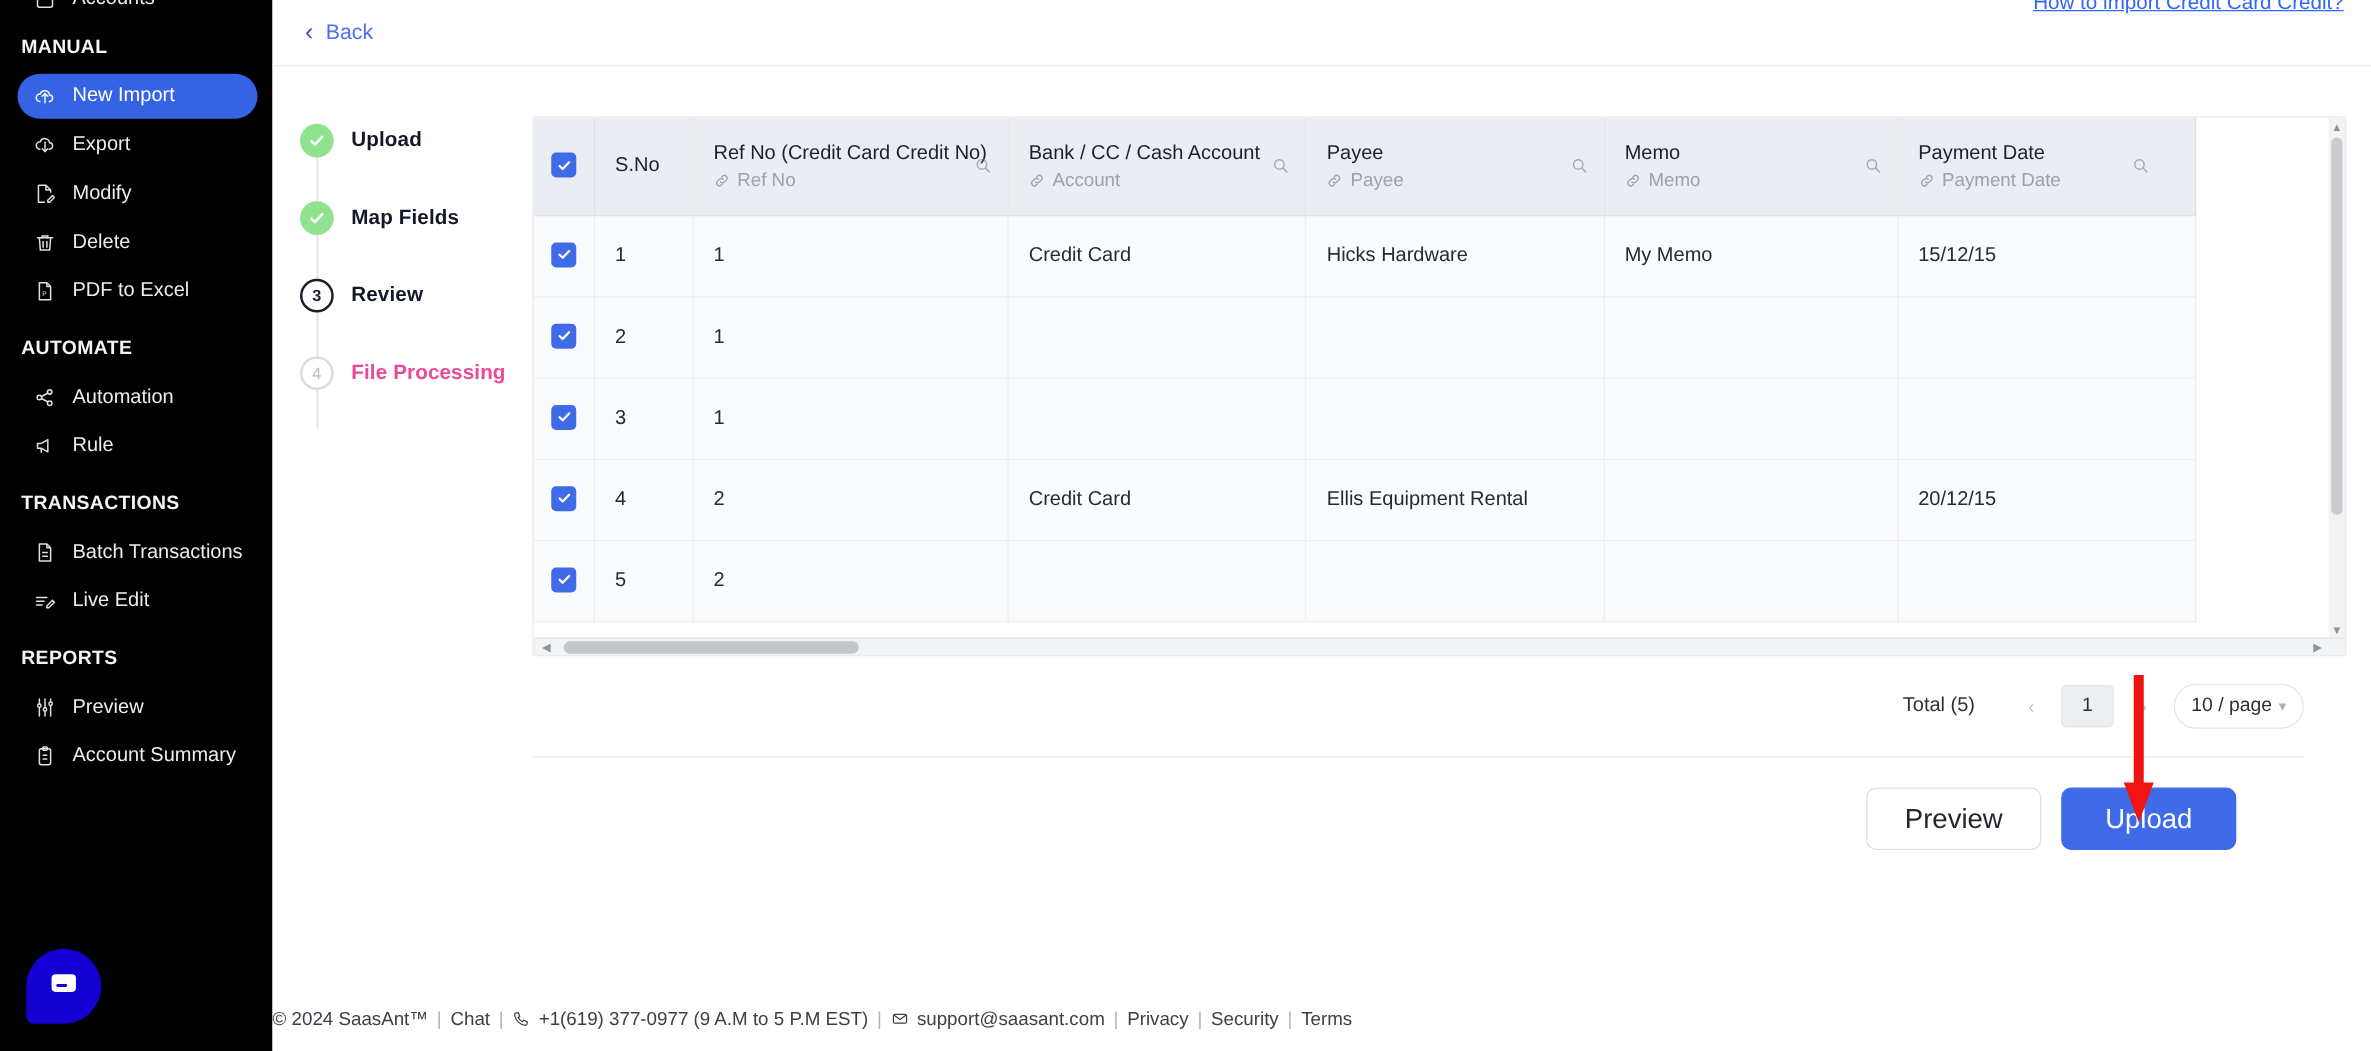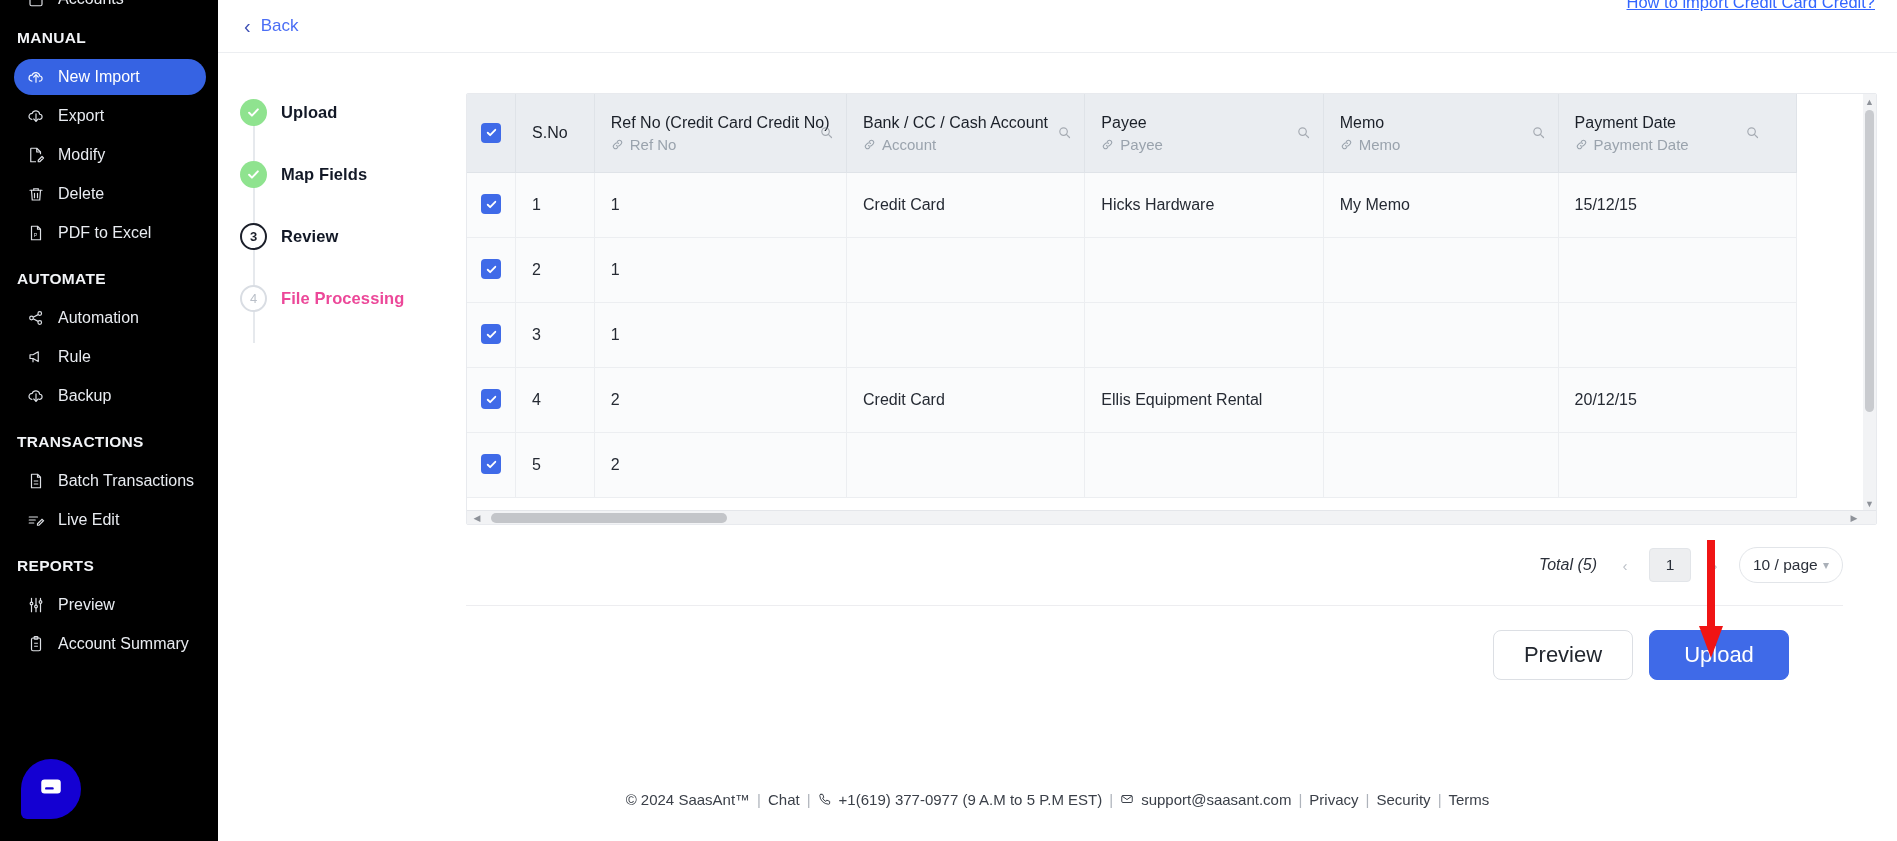--- a/index.html
+++ b/index.html
@@ -56,21 +56,21 @@
     white-space: nowrap; cursor: pointer;
   }
   .topbar {
     height: 53px; display: flex; align-items: center;
     padding-left: 26px; border-bottom: 1px solid #eceef1;
     flex: 0 0 53px;
   }
   .back { display: flex; align-items: center; gap: 10px; color: #4b6ef5; font-size: 17px; cursor: pointer; }
   .back .chev { font-size: 20px; line-height: 1; color: #3f51b5; }
 
-  .content { flex: 1; display: flex; padding: 0; position: relative; gap: 40px; }
+  .content { flex: 1; display: flex; padding: 0; position: relative; }
 
   
   .stepper { width: 208px; flex: 0 0 208px; padding: 44px 0 0 22px; position: relative; }
   .step { display: flex; align-items: center; gap: 14px; height: 30px; margin-bottom: 32px; position: relative; }
   .step:last-child { margin-bottom: 0; }
   .dot { width: 27px; height: 27px; border-radius: 50%; display: flex; align-items: center; justify-content: center; font-size: 13px; flex: 0 0 27px; position: relative; z-index: 2; background: #fff; }
   .dot.done { background: #8fe38f; }
   .dot.done svg { width: 15px; height: 15px; }
   .dot.current { border: 2px solid #1b1f2a; color: #1b1f2a; font-weight: bold; }
   .dot.todo { border: 2px solid #d9dde3; color: #b9bfc8; }
@@ -119,37 +119,37 @@
   .varrow { position: absolute; left: 0; width: 13px; height: 16px; display: flex; align-items: center; justify-content: center; color: #8e9299; font-size: 9px; cursor: pointer; }
   .varrow.up { top: 0; } .varrow.dn { bottom: 0; }
 
   .hscroll { position: absolute; left: 0; bottom: 0; height: 14px; width: 100%; background: #f2f3f5; border-top: 1px solid #e4e6ea; }
   .hthumb { position: absolute; top: 2px; left: 24px; width: 236px; height: 10px; background: #c3c5c9; border-radius: 5px; cursor: pointer; }
   .harrow { position: absolute; top: 0; height: 14px; width: 16px; display: flex; align-items: center; justify-content: center; color: #8e9299; font-size: 9px; cursor: pointer; }
   .harrow.lt { left: 2px; } .harrow.rt { right: 14px; }
 
   
   .pager { display: flex; align-items: center; justify-content: flex-end; gap: 13px; padding: 22px 34px 0 0; font-size: 16px; color: #2b303a; }
-  .pg-total { margin-right: 4px; font-style: italic; }
+  .pg-total { margin-right: 21px; }
   .pg-arrow { color: #bcc1c8; font-size: 15px; width: 22px; text-align: center; cursor: pointer; }
   .pg-num { width: 42px; height: 34px; border: 1px solid #e2e5e9; border-radius: 4px; background: #edeef0; display: flex; align-items: center; justify-content: center; font-size: 15.5px; cursor: pointer; }
   .pg-size { width: 104px; height: 36px; border: 1px solid #e2e5e9; border-radius: 18px; display: flex; align-items: center; justify-content: space-between; padding: 0 13px; font-size: 15.5px; cursor: pointer; color: #2b303a; }
   .pg-size .cv { color: #aab0b8; font-size: 12px; }
 
   .divider { height: 1px; background: #ededf0; margin: 22px 34px 0 0; }
 
   .actions { display: flex; justify-content: flex-end; gap: 16px; padding: 24px 88px 0 0; }
   .btn { height: 50px; border-radius: 8px; font-size: 22px; display: flex; align-items: center; justify-content: center; cursor: pointer; }
   .btn-preview { width: 140px; background: #fff; border: 1px solid #dcdfe4; color: #22272f; }
   .btn-upload { width: 140px; background: #3f6ae8; color: #fff; border: 1px solid #3f6ae8; }
 
   
   .footer {
-    position: absolute; left: 0; right: 0; bottom: 16px; height: 52px;
-    display: flex; align-items: center; justify-content: center;
+    position: absolute; left: 0; right: 0; bottom: 0; height: 52px;
+    display: flex; align-items: center; justify-content: flex-start;
     font-size: 15px; color: #3b4049; gap: 7px; flex-wrap: nowrap;
   }
   .footer .sep { color: #aeb3bb; }
   .footer a, .footer .lk { color: #3b4049; text-decoration: none; cursor: pointer; }
   .footer .ico { display: inline-flex; align-items: center; }
   .footer .ico svg { width: 14px; height: 14px; }
 
   
   .red-arrow { position: absolute; left: 1698px; top: 540px; width: 26px; height: 120px; z-index: 40; pointer-events: none; }
 </style>
@@ -248,30 +248,20 @@
       <div class="sb-item">
         <span class="sb-ico">
           <svg viewBox="0 0 24 24" fill="none" stroke="#e9ecf1" stroke-width="1.6" stroke-linejoin="round">
               <path d="M4 9v5h4l7 4V5L8 9H4z"></path>
               <path d="M8 14v5"></path>
             </svg>
         </span>
         <span class="lbl">Rule</span>
       </div>
 
-      <div class="sb-item">
-        <span class="sb-ico">
-          <svg viewBox="0 0 24 24" fill="none" stroke="#e9ecf1" stroke-width="1.6" stroke-linecap="round">
-              <path d="M6.5 16.5a4 4 0 0 1 .4-8 5.2 5.2 0 0 1 10 1.2 3.4 3.4 0 0 1-.4 6.8"></path>
-              <path d="M12 9v10"></path>
-              <path d="M9 16l3 3 3-3"></path>
-            </svg>
-        </span>
-        <span class="lbl">Backup</span>
-      </div>
 
       <div class="sb-section">TRANSACTIONS</div>
 
       <div class="sb-item">
         <span class="sb-ico">
           <svg viewBox="0 0 24 24" fill="none" stroke="#e9ecf1" stroke-width="1.6" stroke-linejoin="round">
               <path d="M6 3h8l4 4v14H6z"></path>
               <path d="M14 3v4h4"></path>
               <path d="M9 12h6M9 16h6"></path>
             </svg>

